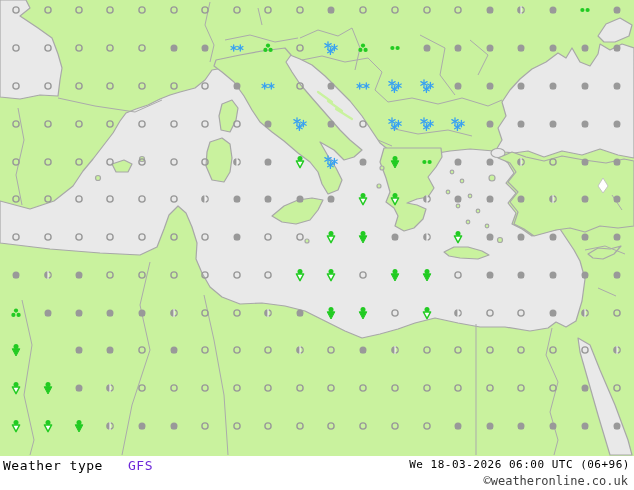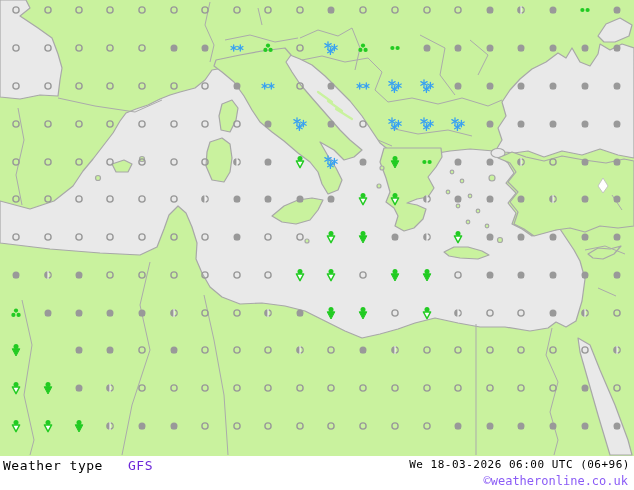--- a/index.html
+++ b/index.html
@@ -4,21 +4,21 @@
 <style>
   html,body{margin:0;padding:0;background:#ffffff;}
   .page{position:relative;width:634px;height:490px;background:#ffffff;overflow:hidden;
         font-family:"DejaVu Sans Mono","Liberation Mono",monospace;}
   .map-wrap{position:absolute;left:0;top:0;width:634px;height:456px;}
   .map-wrap svg{display:block;}
   .footer{position:absolute;left:0;top:456px;width:634px;height:22px;background:#ffffff;}
   .f-left{position:absolute;left:3px;top:2px;font-size:13px;color:#000;white-space:pre;letter-spacing:0.5px;}
   .f-model{position:absolute;left:128px;top:2px;font-size:13px;color:#6d28d9;letter-spacing:0.5px;}
   .f-date{position:absolute;right:4px;top:2px;font-size:11px;color:#000;letter-spacing:0.5px;}
-  .f-copy{position:absolute;right:6px;top:18px;font-size:12px;color:#8b5cf6;letter-spacing:0px;}
+  .f-copy{position:absolute;right:6px;top:18px;font-size:12px;color:#404040;letter-spacing:0px;}
 </style>
 </head>
 <body>
 
 <div class="page">
 
   <div class="map-wrap">
     <svg width="634" height="456" viewBox="0 0 634 456" xmlns="http://www.w3.org/2000/svg">
 
       <rect x="0" y="0" width="634" height="456" fill="#c9f29e"></rect>

